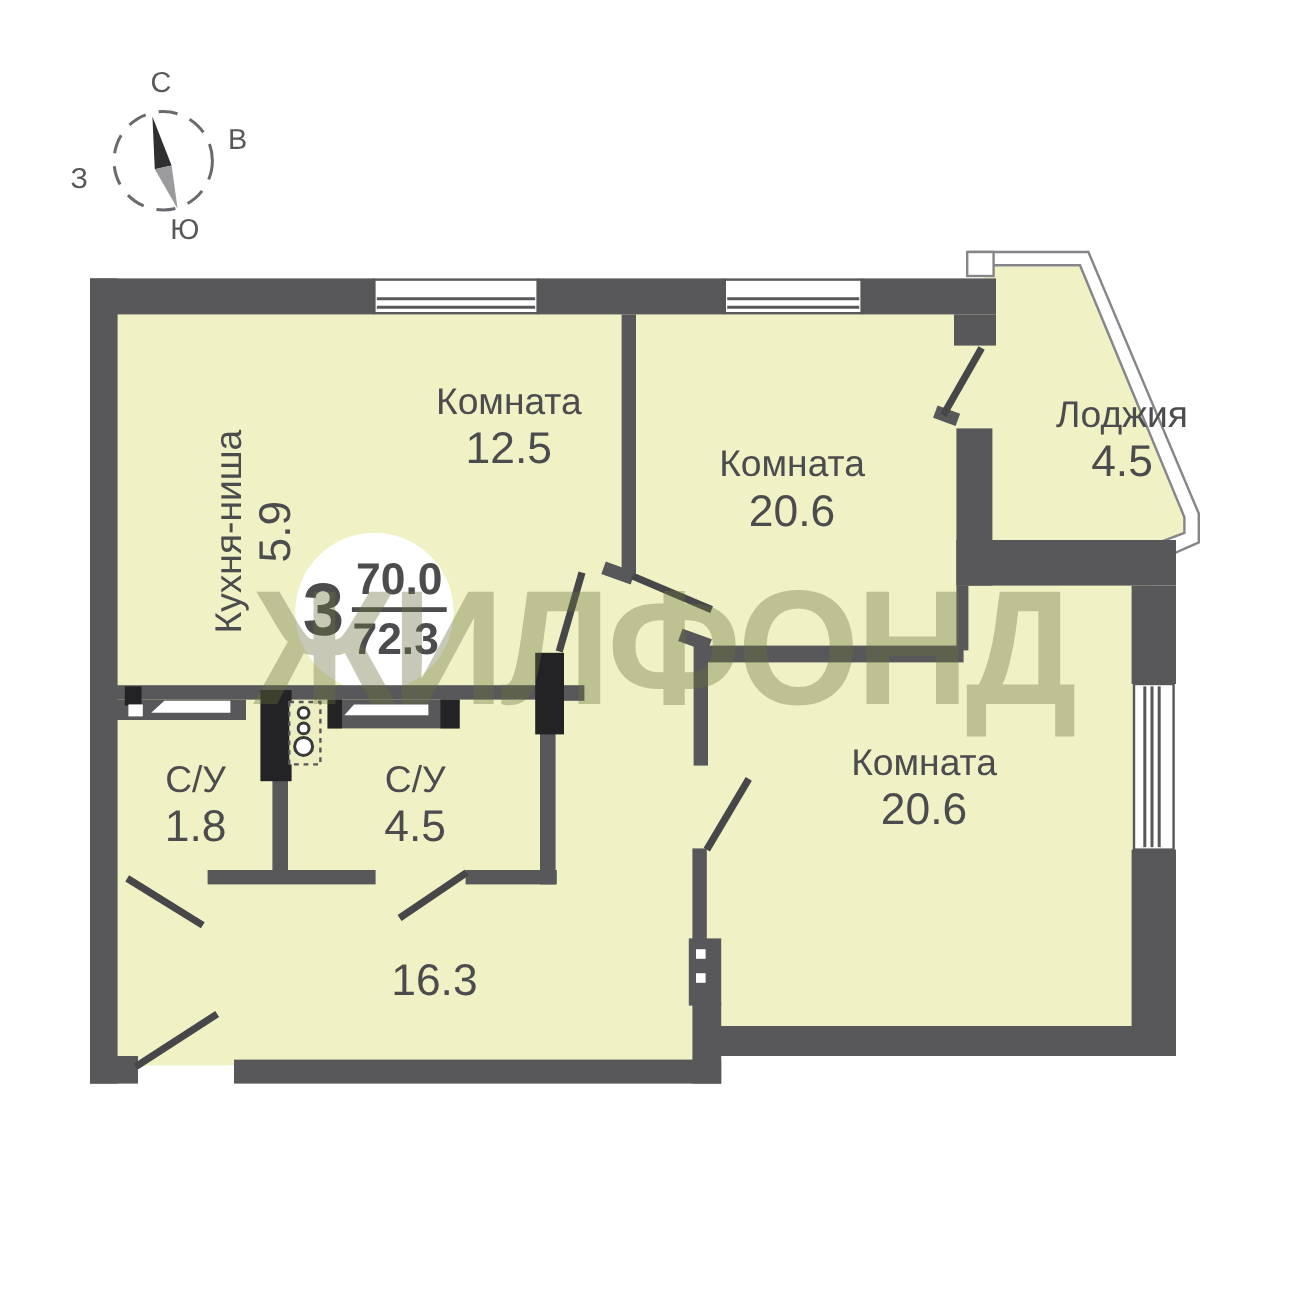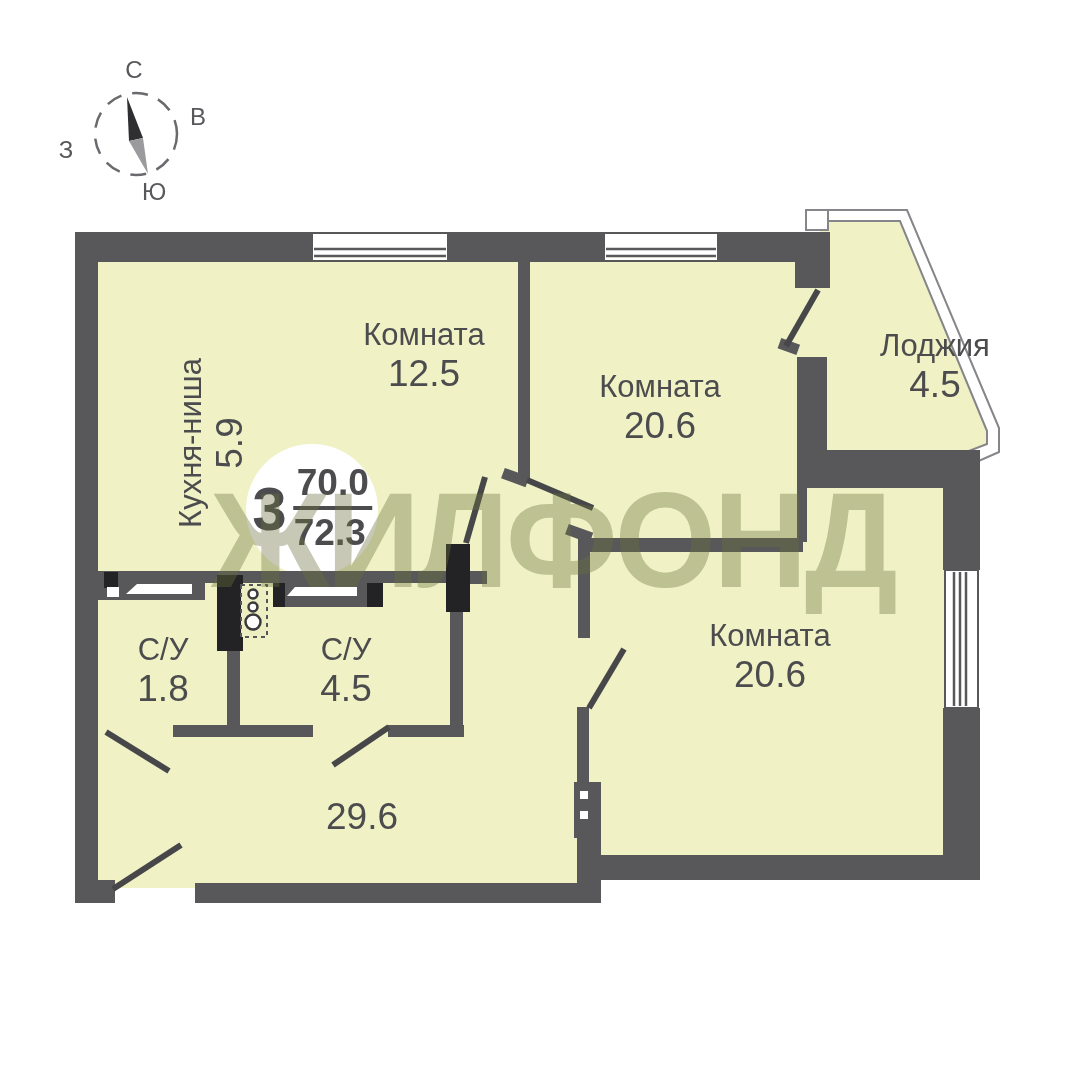--- a/index.html
+++ b/index.html
@@ -177,21 +177,21 @@
   </div>
   <div class="room-label" style="left:163px; top:671px;">
     <span class="rname">С/У</span>
     <span class="rarea">1.8</span>
   </div>
   <div class="room-label" style="left:346px; top:671px;">
     <span class="rname">С/У</span>
     <span class="rarea">4.5</span>
   </div>
   <div class="room-label" style="left:362px; top:817px;">
-    <span class="rarea">29.6</span>
+    <span class="rarea">16.3</span>
   </div>
 
   <div class="badge-text">
     <span class="bcount">3</span>
     <span class="bfrac">
       <span class="btop">70.0</span>
       <span class="bbottom">72.3</span>
     </span>
   </div>
 

